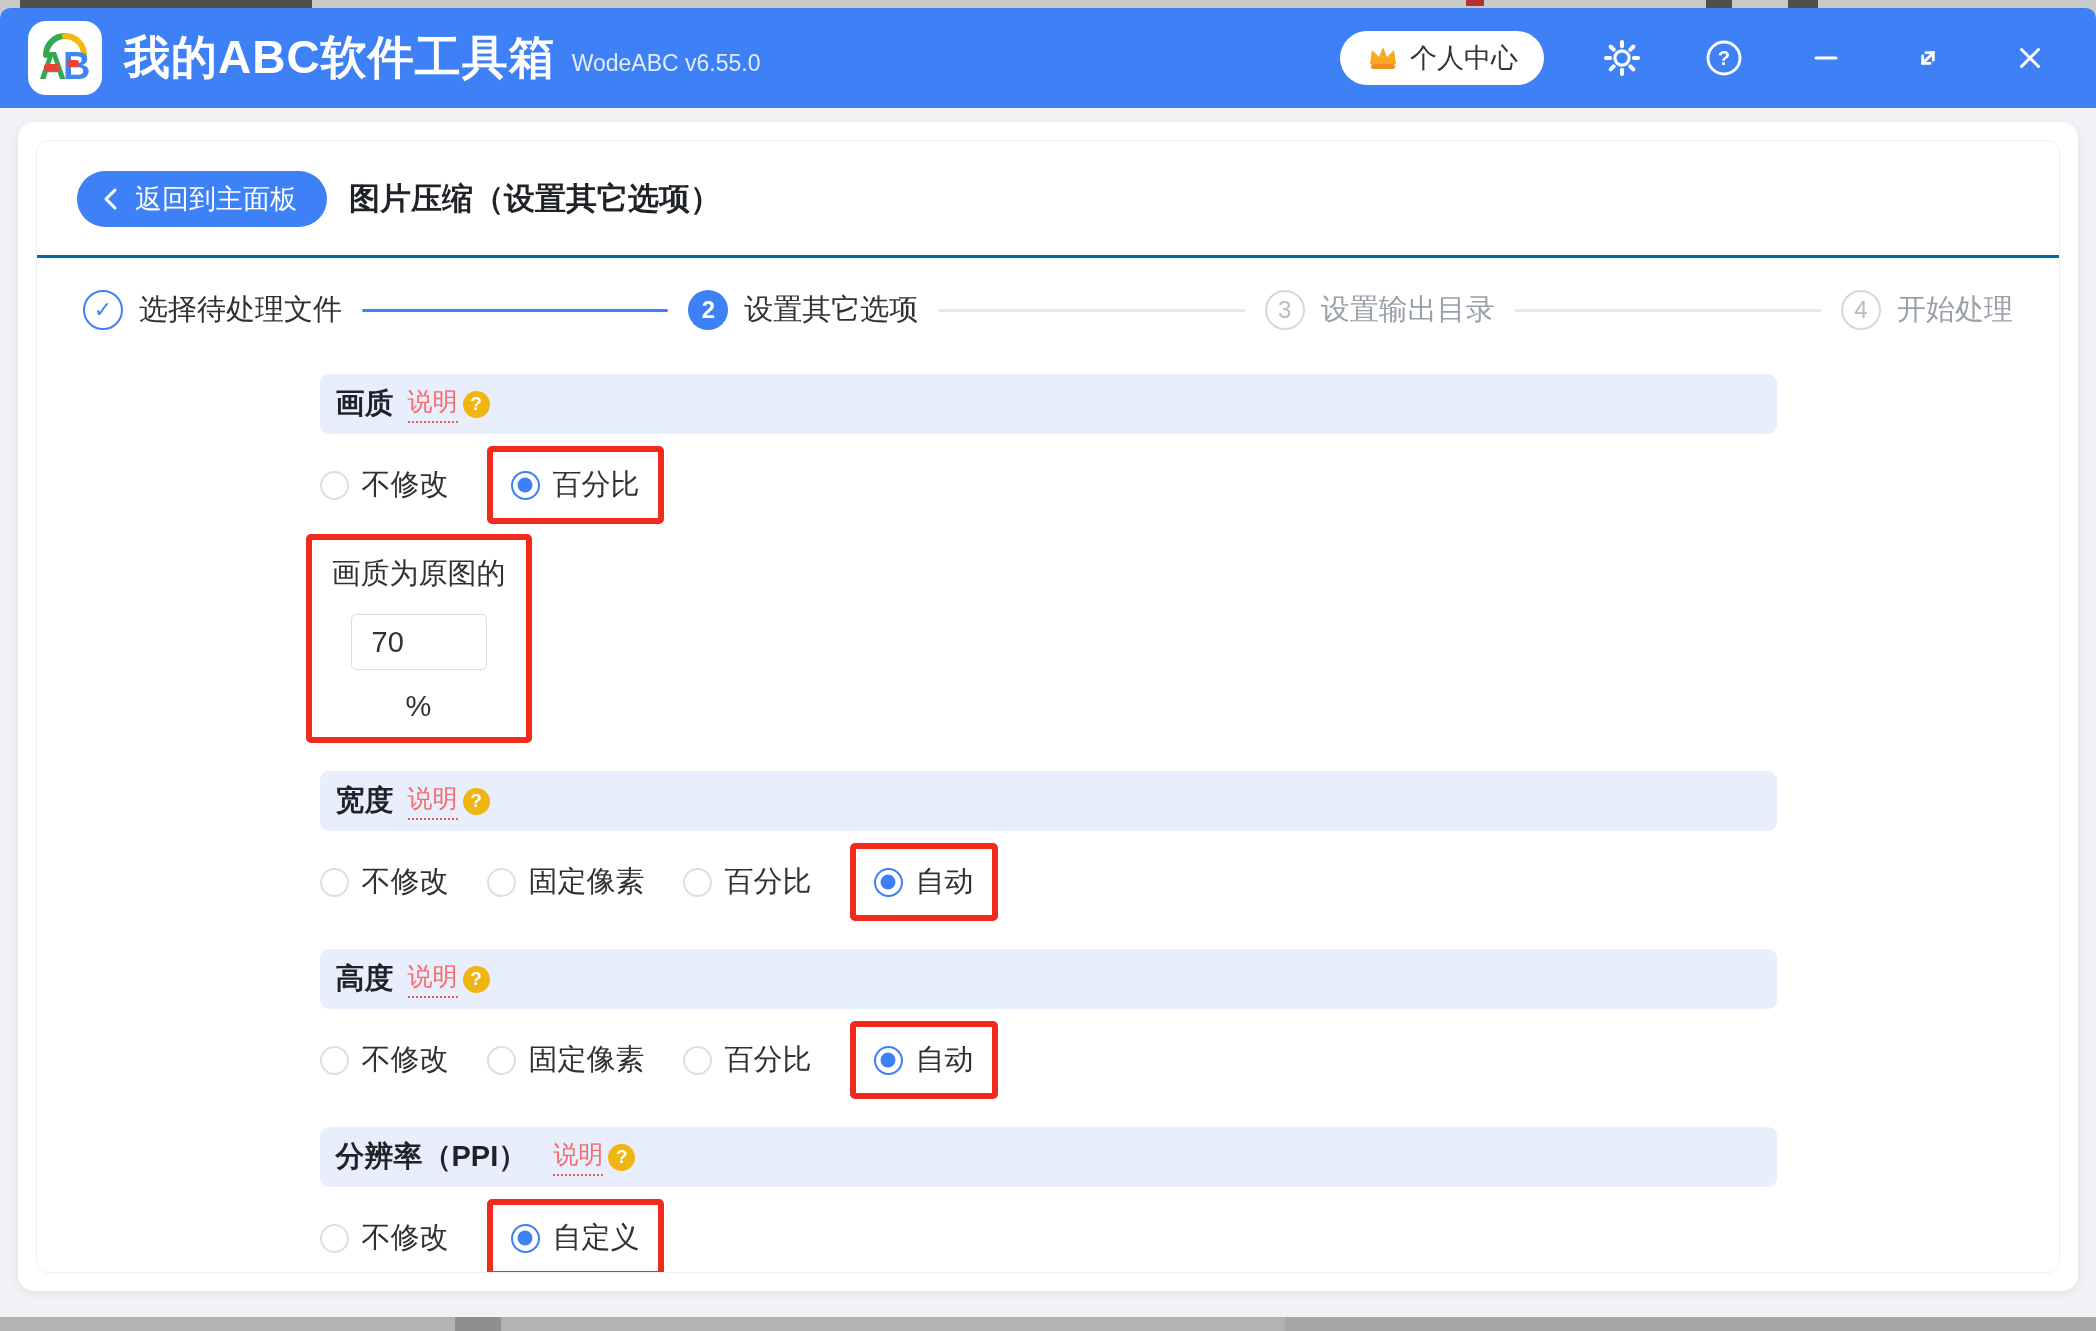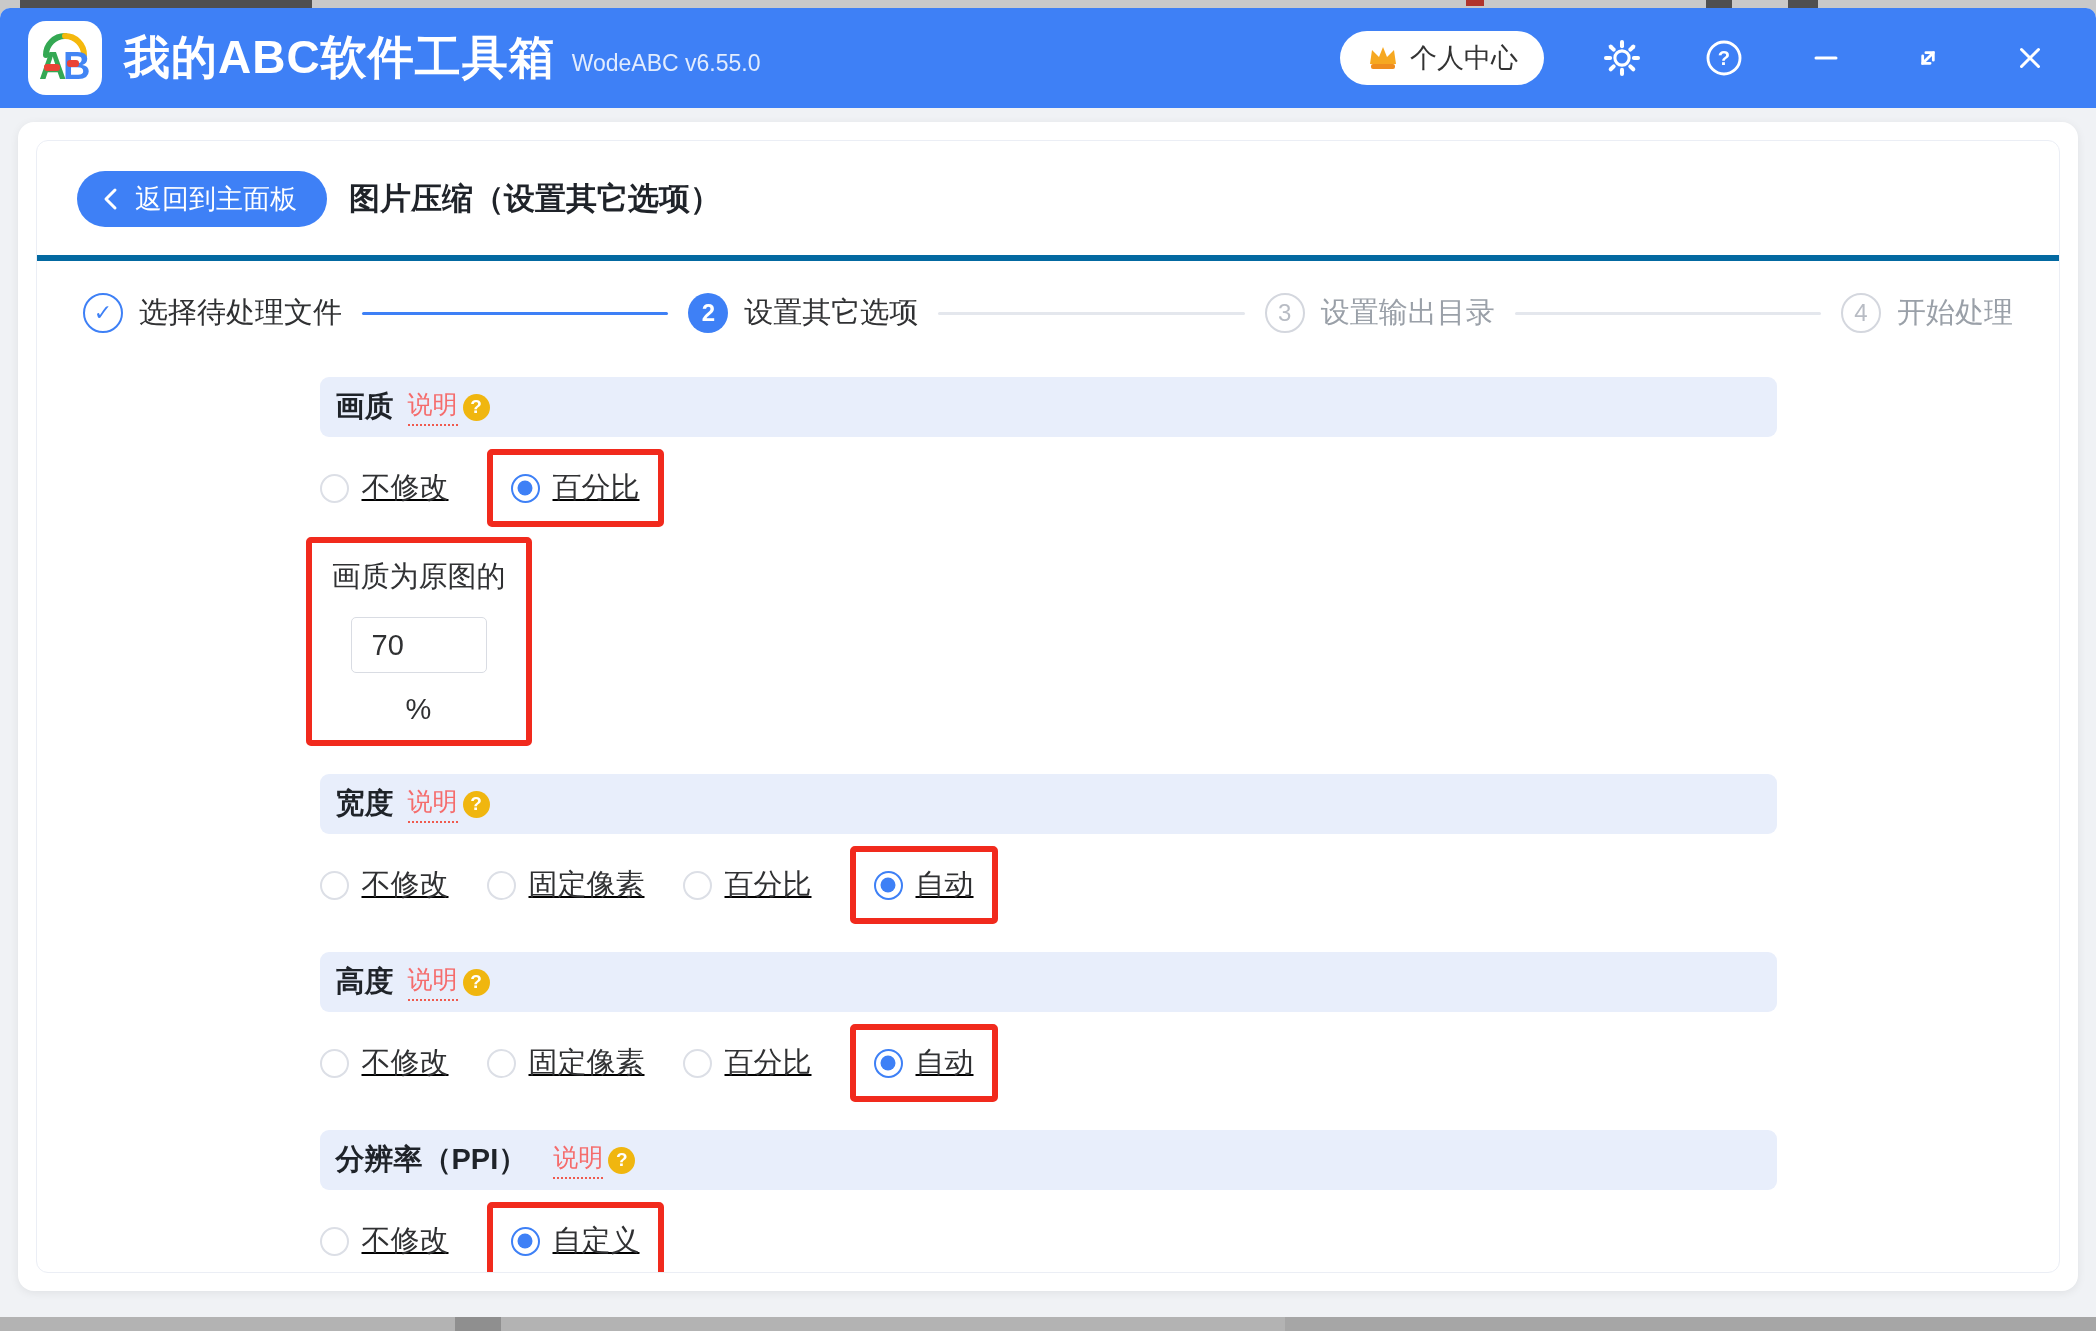--- a/index.html
+++ b/index.html
@@ -31,21 +31,21 @@
   .app-version{color:rgba(255,255,255,.85);font-size:23px;margin-left:16px;margin-top:10px;}
   .user-pill{margin-left:auto;background:#fff;border-radius:27px;height:54px;display:flex;align-items:center;padding:0 26px;gap:10px;cursor:pointer;}
   .user-pill .label{font-size:27px;color:#333;}
   .win-icons{display:flex;align-items:center;gap:62px;margin-left:58px;margin-right:10px;}
   .win-btn{width:40px;height:40px;display:flex;align-items:center;justify-content:center;cursor:pointer;}
 
   
   .card{position:absolute;left:18px;right:18px;top:114px;bottom:26px;background:#fff;border-radius:16px;box-shadow:0 2px 10px rgba(0,0,0,.07);padding:18px;}
   .panel{height:100%;border:1px solid #ebeef5;border-radius:12px;background:#fff;overflow:hidden;}
 
-  .pagehead{display:flex;align-items:center;padding:30px 40px 28px;border-bottom:6px solid #0369a1;}
+  .pagehead{display:flex;align-items:center;padding:30px 40px 28px;border-bottom:3px solid #0369a1;}
   .back-btn{background:var(--accent);color:#fff;height:56px;border-radius:28px;display:flex;align-items:center;gap:14px;padding:0 30px 0 24px;font-size:27px;cursor:pointer;border:none;}
   .page-title{font-size:31px;font-weight:bold;color:#1f2329;margin-left:22px;}
 
   
   .steps{display:flex;align-items:center;padding:0 46px;margin-top:32px;}
   .step{display:flex;align-items:center;gap:16px;flex:0 0 auto;}
   .step-circle{width:40px;height:40px;border-radius:50%;display:flex;align-items:center;justify-content:center;font-size:24px;flex:0 0 auto;}
   .step.done .step-circle{border:2px solid var(--accent);color:var(--accent);background:#fff;font-size:22px;}
   .step.active .step-circle{background:var(--accent);color:#fff;border:none;font-weight:bold;}
   .step.pending .step-circle{border:2px solid #d4d7de;color:#b8bcc4;background:#fff;}
@@ -55,21 +55,21 @@
   .connector.active{background:var(--accent);}
 
   
   .content{width:1457px;margin:44px auto 0;}
   .band{height:60px;background:var(--band);border-radius:9px;display:flex;align-items:center;padding:0 16px;}
   .band-title{font-size:29px;font-weight:bold;color:#1f2329;}
   .help-link{font-size:25px;color:var(--help-red);margin-left:14px;border-bottom:2px dotted #ef5a4e;padding-bottom:3px;cursor:pointer;}
   .help-badge{width:27px;height:27px;border-radius:50%;background:var(--badge-gold);color:#fff;font-size:19px;font-weight:bold;display:flex;align-items:center;justify-content:center;margin-left:5px;cursor:pointer;}
 
   .radio-row{display:flex;align-items:center;margin-top:12px;min-height:66px;}
-  .radio-opt{display:inline-flex;align-items:center;gap:13px;margin-right:38px;cursor:pointer;text-decoration:underline;}
+  .radio-opt{display:inline-flex;align-items:center;gap:13px;margin-right:38px;cursor:pointer;}
   .radio-circle{width:29px;height:29px;border-radius:50%;border:2px solid #dcdfe6;background:#fff;position:relative;flex:0 0 auto;}
   .radio-opt.selected .radio-circle{border-color:var(--accent);}
   .radio-opt.selected .radio-circle::after{content:"";position:absolute;left:50%;top:50%;transform:translate(-50%,-50%);width:15px;height:15px;border-radius:50%;background:var(--accent);}
   .radio-label{font-size:29px;color:var(--text);}
 
   .ann{border:6px solid var(--annotation);border-radius:5px;}
   .ann-radio{display:inline-flex;align-items:center;padding:13px 18px;margin-right:38px;}
   .ann-radio .radio-opt{margin-right:0;}
 
   .ann-input{display:inline-flex;align-items:center;padding:14px 20px;gap:20px;margin-left:-14px;margin-top:10px;flex-direction:column;}

